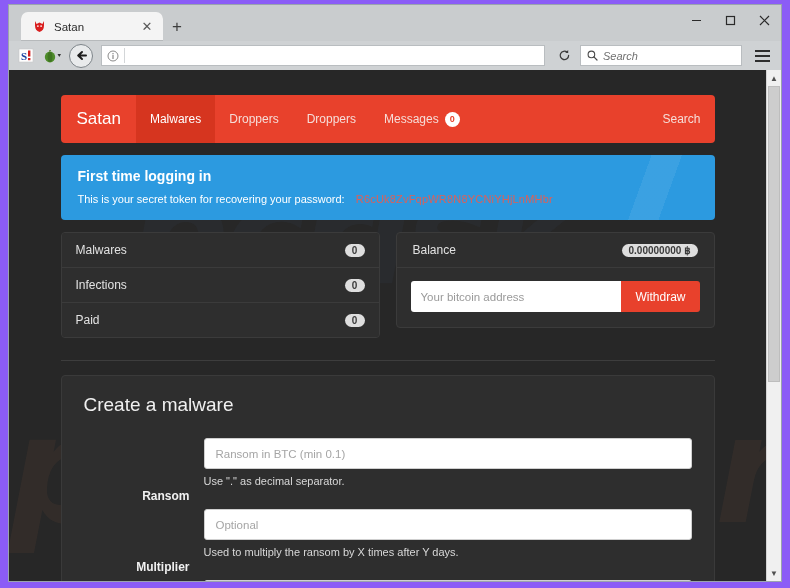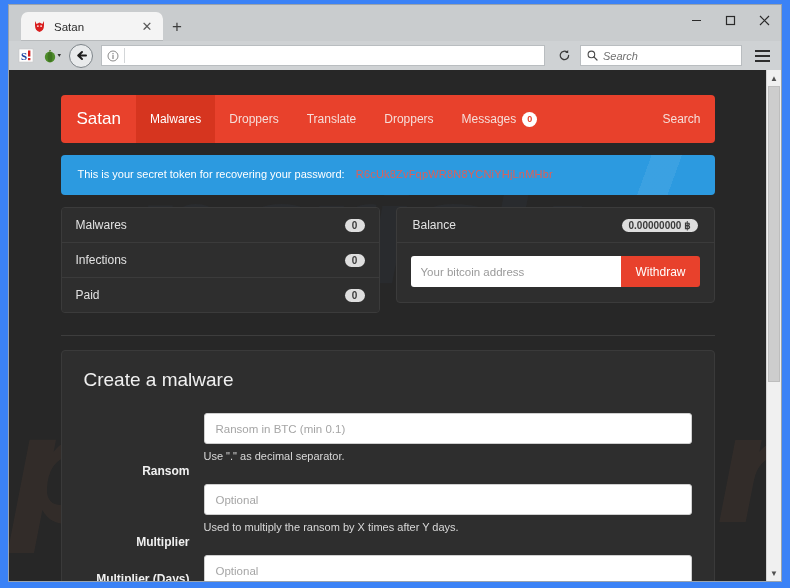--- a/index.html
+++ b/index.html
@@ -7,21 +7,21 @@
   html, body {
     width: 790px; height: 588px;
     overflow: hidden;
     font-family: "Liberation Sans", sans-serif;
     background: #0b63ce;
   }
 
   
   #desktop {
     position: absolute; inset: 0;
-    background: #3b82f6;
+    background: #8b5cf6;
   }
 
   
   #browser-window {
     position: absolute;
     left: 8px; top: 4px;
     width: 774px; height: 578px;
     background: #c8c8c8;
     display: flex; flex-direction: column;
     border: 1px solid #9aa3ad;
@@ -540,38 +540,36 @@
           <nav class="appnav">
             <div class="brand">Satan</div>
 
             <div class="navitem active">
               <span>Malwares</span>
             </div>
             <div class="navitem">
               <span>Droppers</span>
             </div>
             <div class="navitem">
-              <span>Translate</span>
-            </div>
-            <div class="navitem">
               <span>Droppers</span>
             </div>
             <div class="navitem">
               <span>Messages</span>
               <span class="badge-pill">0</span>
             </div>
 
             <div class="navspacer"></div>
 
             <div class="navitem">
               <span>Search</span>
             </div>
           </nav>
 
           <div class="alert">
+            <h4>First time logging in</h4>
             <p>
               <span>This is your secret token for recovering your password:</span>
               <span class="token">R6cUk8ZvFqpWR8N8YCNiYHjLnMHbr</span>
             </p>
           </div>
 
           <div class="row">
 
             <div class="col">
               <div class="panel">

